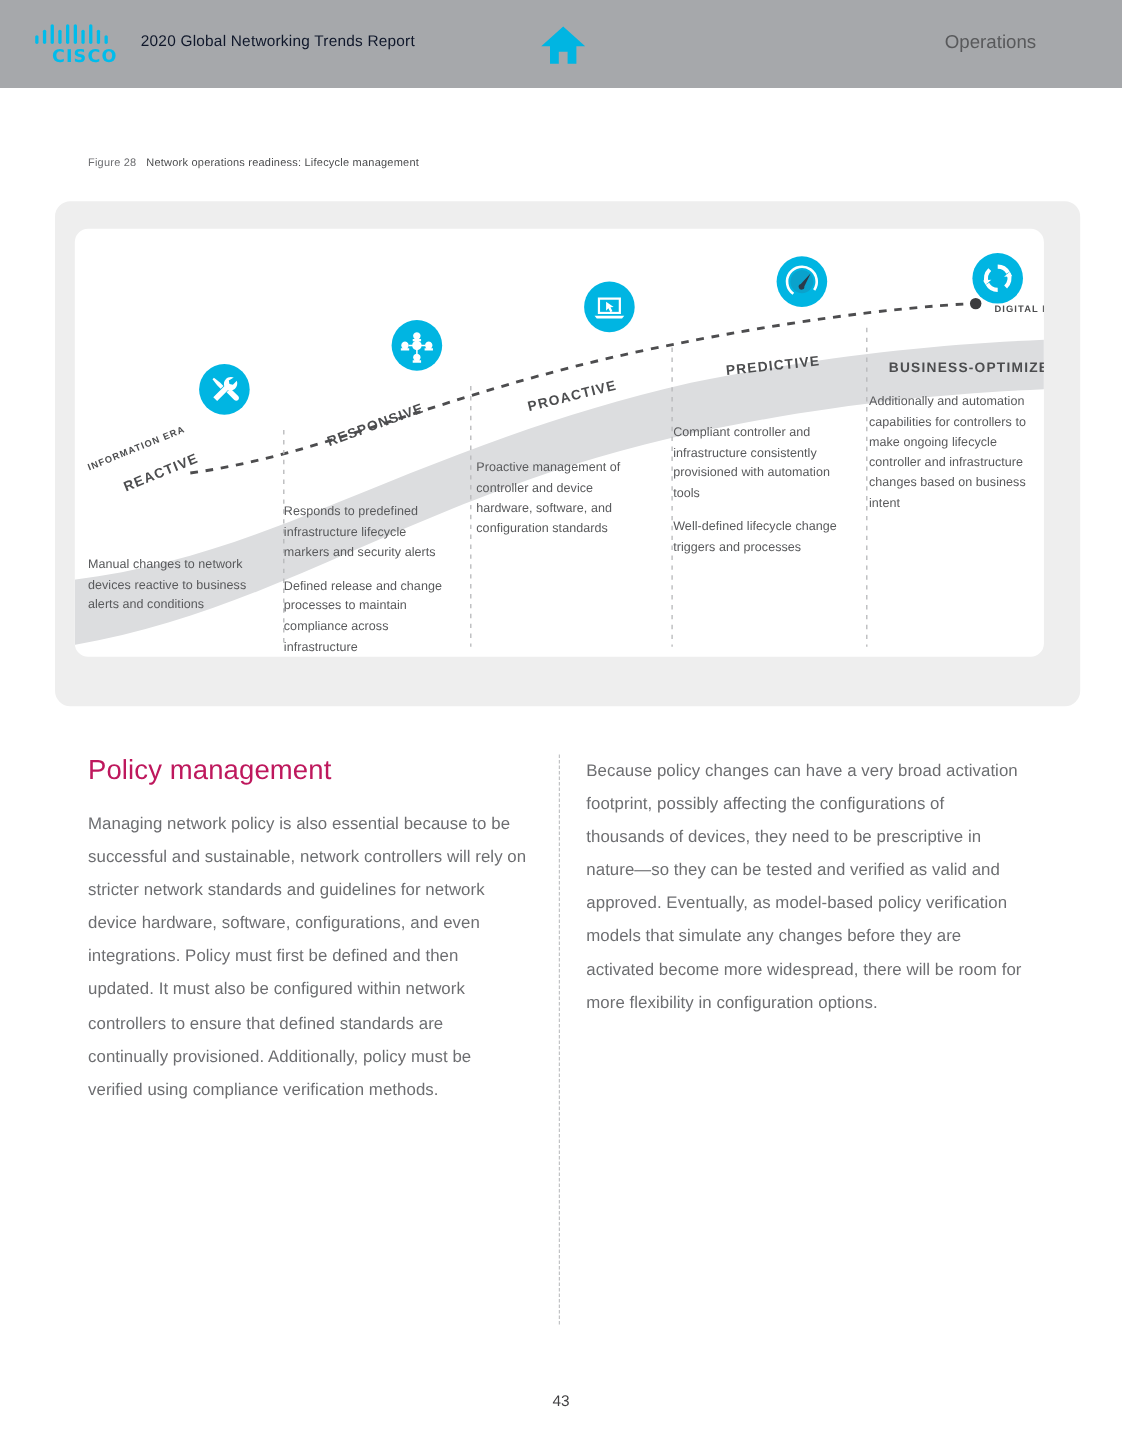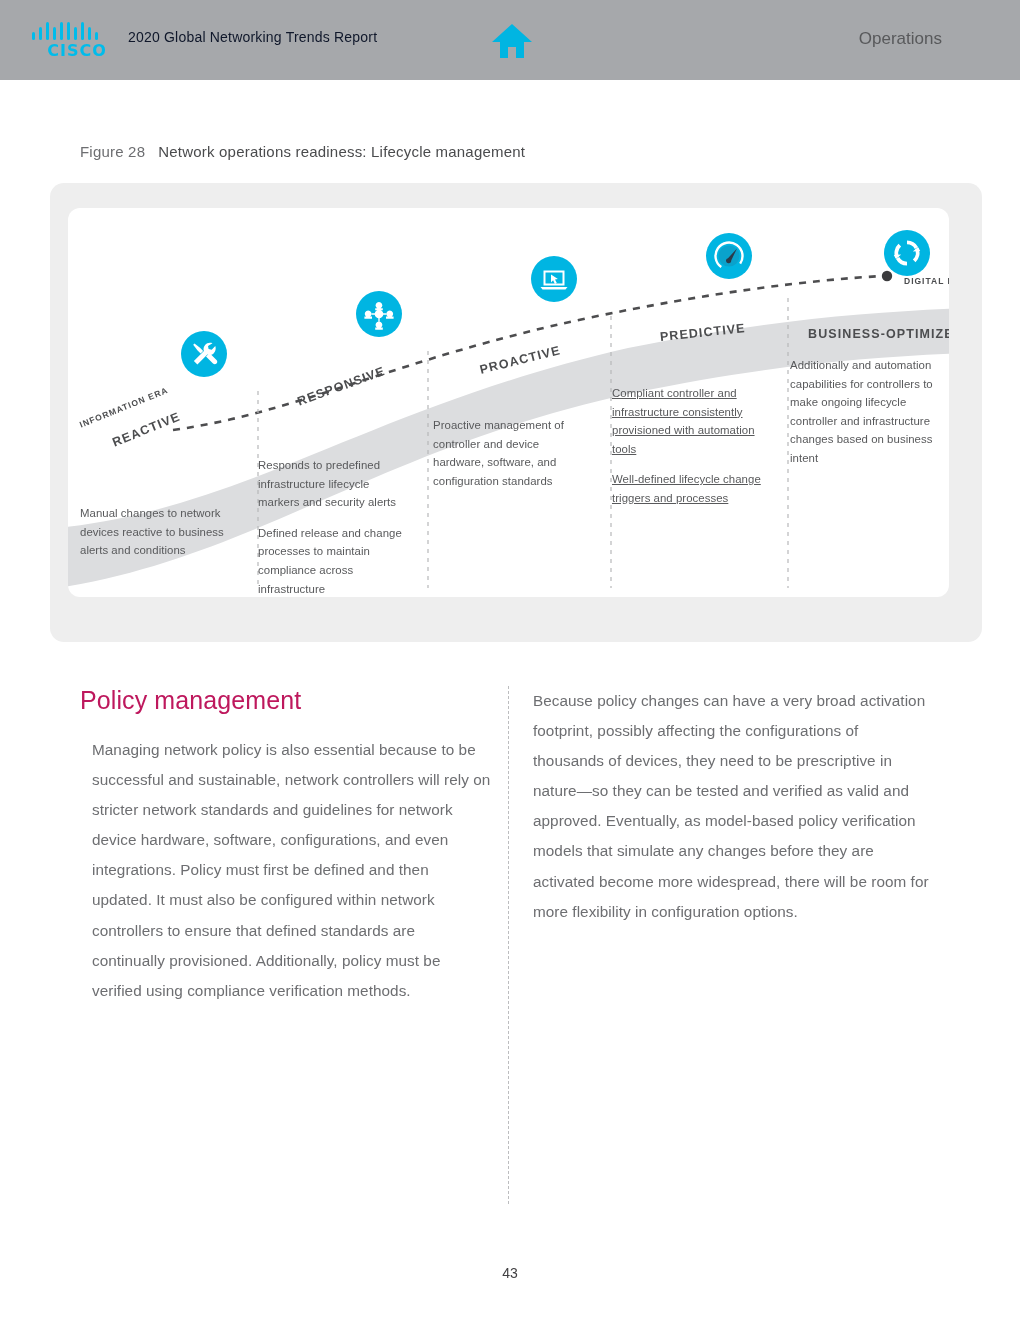--- a/index.html
+++ b/index.html
@@ -38,21 +38,21 @@
     position:absolute;left:490px;top:22px;width:44px;height:38px;
   }
   .header-section{
     position:absolute;right:78px;top:29px;
     font-size:17px;color:#58595b;
   }
 
   
   .fig-caption{
     position:absolute;left:80px;top:143px;
-    font-size:15px;color:#6d6e71;letter-spacing:.2px;
+    font-size:10px;color:#6d6e71;letter-spacing:.2px;
   }
   .fig-caption .num{color:#6d6e71;}
   .fig-caption .ttl{color:#4a4b4d;}
 
   
   .figure{
     position:absolute;left:50px;top:183px;width:932px;height:459px;
     background:#eeeeee;border-radius:14px;
   }
   .figure-inner{
@@ -107,21 +107,21 @@
     font-size:25px;font-weight:normal;color:#be185d;letter-spacing:.1px;
   }
   .body-col{
     position:absolute;
     font-size:15.3px;
     line-height:30.1px;
     color:#6d6e71;
     letter-spacing:.05px;
   }
   .body-col p{margin:0;}
-  .col-left{left:92px;top:735px;width:400px;}
+  .col-left{left:80px;top:735px;width:400px;}
   .col-right{left:533px;top:686px;width:400px;}
   .col-divider{
     position:absolute;left:508px;top:686px;width:0;height:518px;
     border-left:1px dashed #bcbdbf;
   }
 
   .page-number{
     position:absolute;left:0;top:1265px;width:1020px;text-align:center;
     font-size:14px;color:#414042;
   }
@@ -256,21 +256,21 @@
 
     <div class="col" style="left:190px;top:248px;width:152px;">
       <p>Responds to predefined infrastructure lifecycle markers and security alerts</p>
       <p>Defined release and change processes to maintain compliance across infrastructure</p>
     </div>
 
     <div class="col" style="left:365px;top:208px;width:155px;">
       <p>Proactive management of controller and device hardware, software, and configuration standards</p>
     </div>
 
-    <div class="col" style="left:544px;top:176px;width:155px;text-decoration:underline;">
+    <div class="col" style="left:544px;top:176px;width:155px;">
       <p>Compliant controller and infrastructure consistently provisioned with automation tools</p>
       <p>Well-defined lifecycle change triggers and processes</p>
     </div>
 
     <div class="col" style="left:722px;top:148px;width:150px;">
       <p>Additionally and automation capabilities for controllers to make ongoing lifecycle controller and infrastructure changes based on business intent</p>
     </div>
 
   </div>
 </div>

